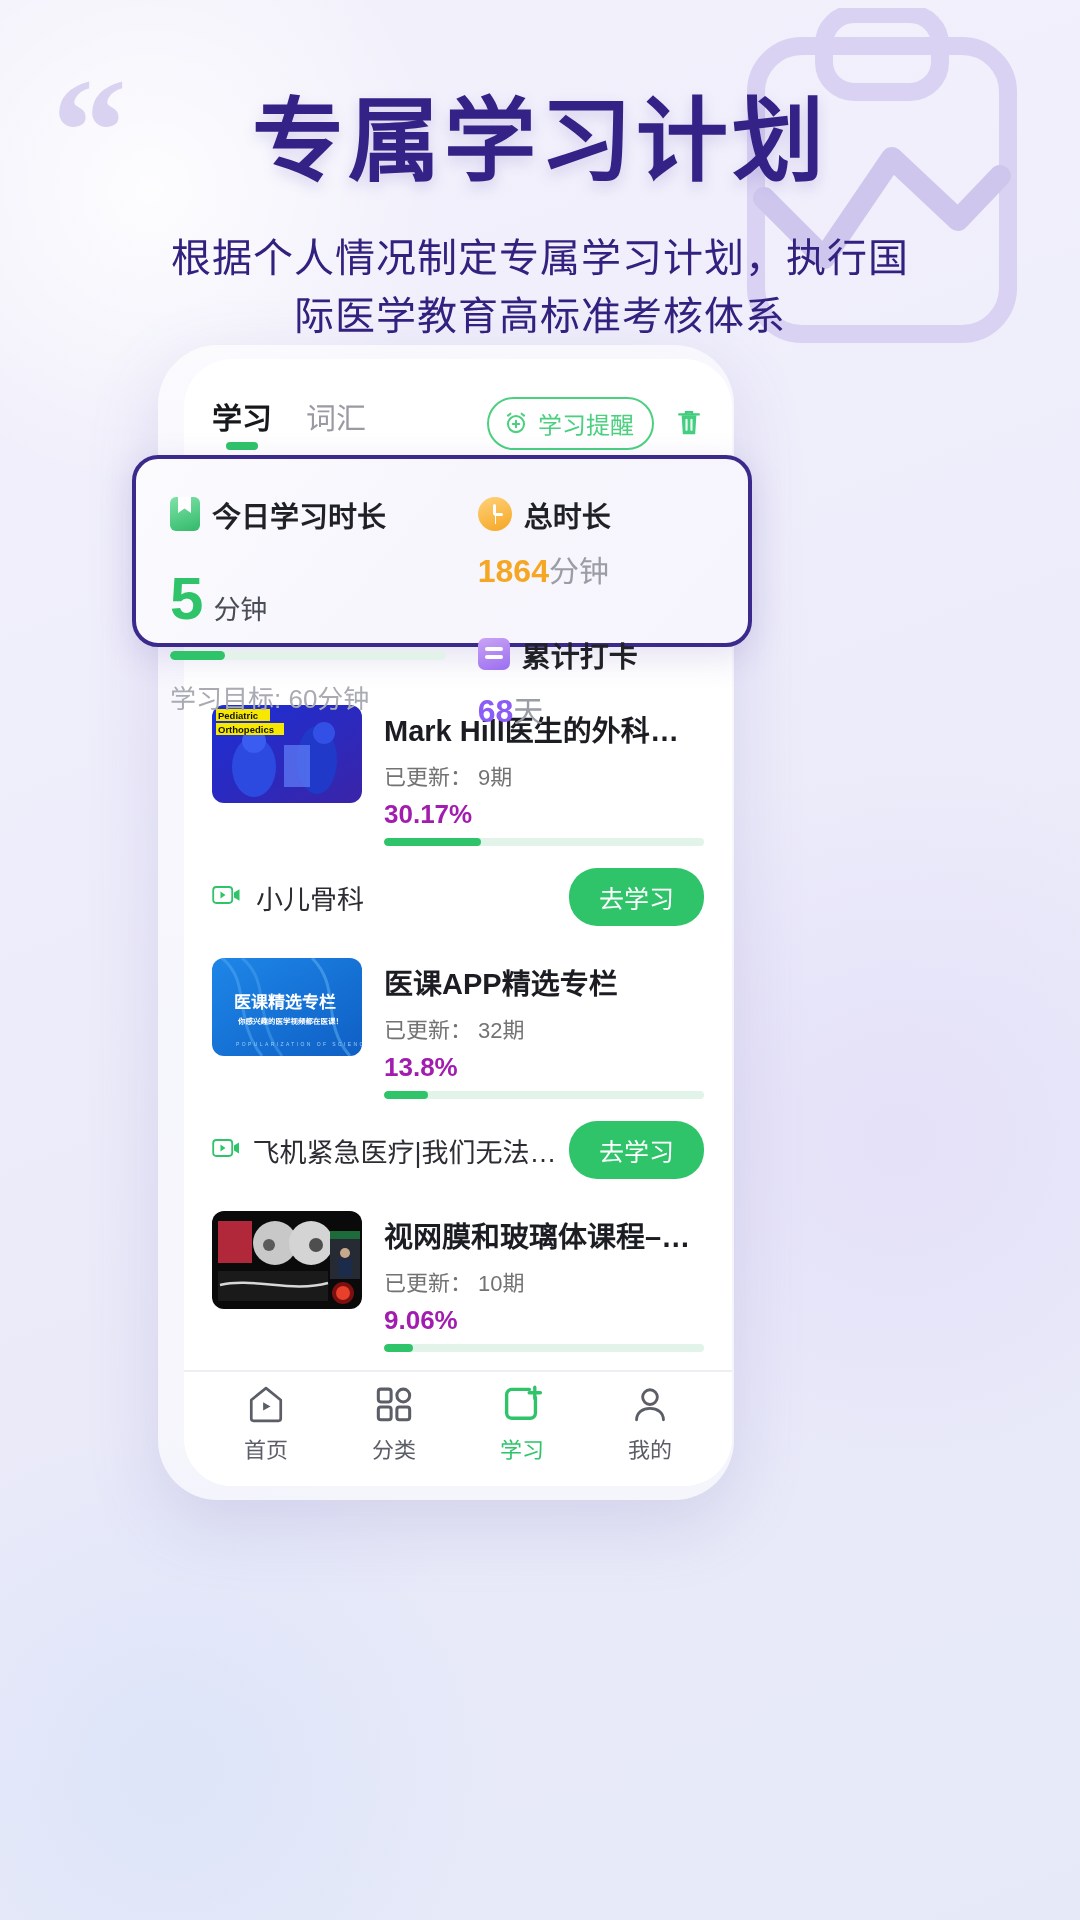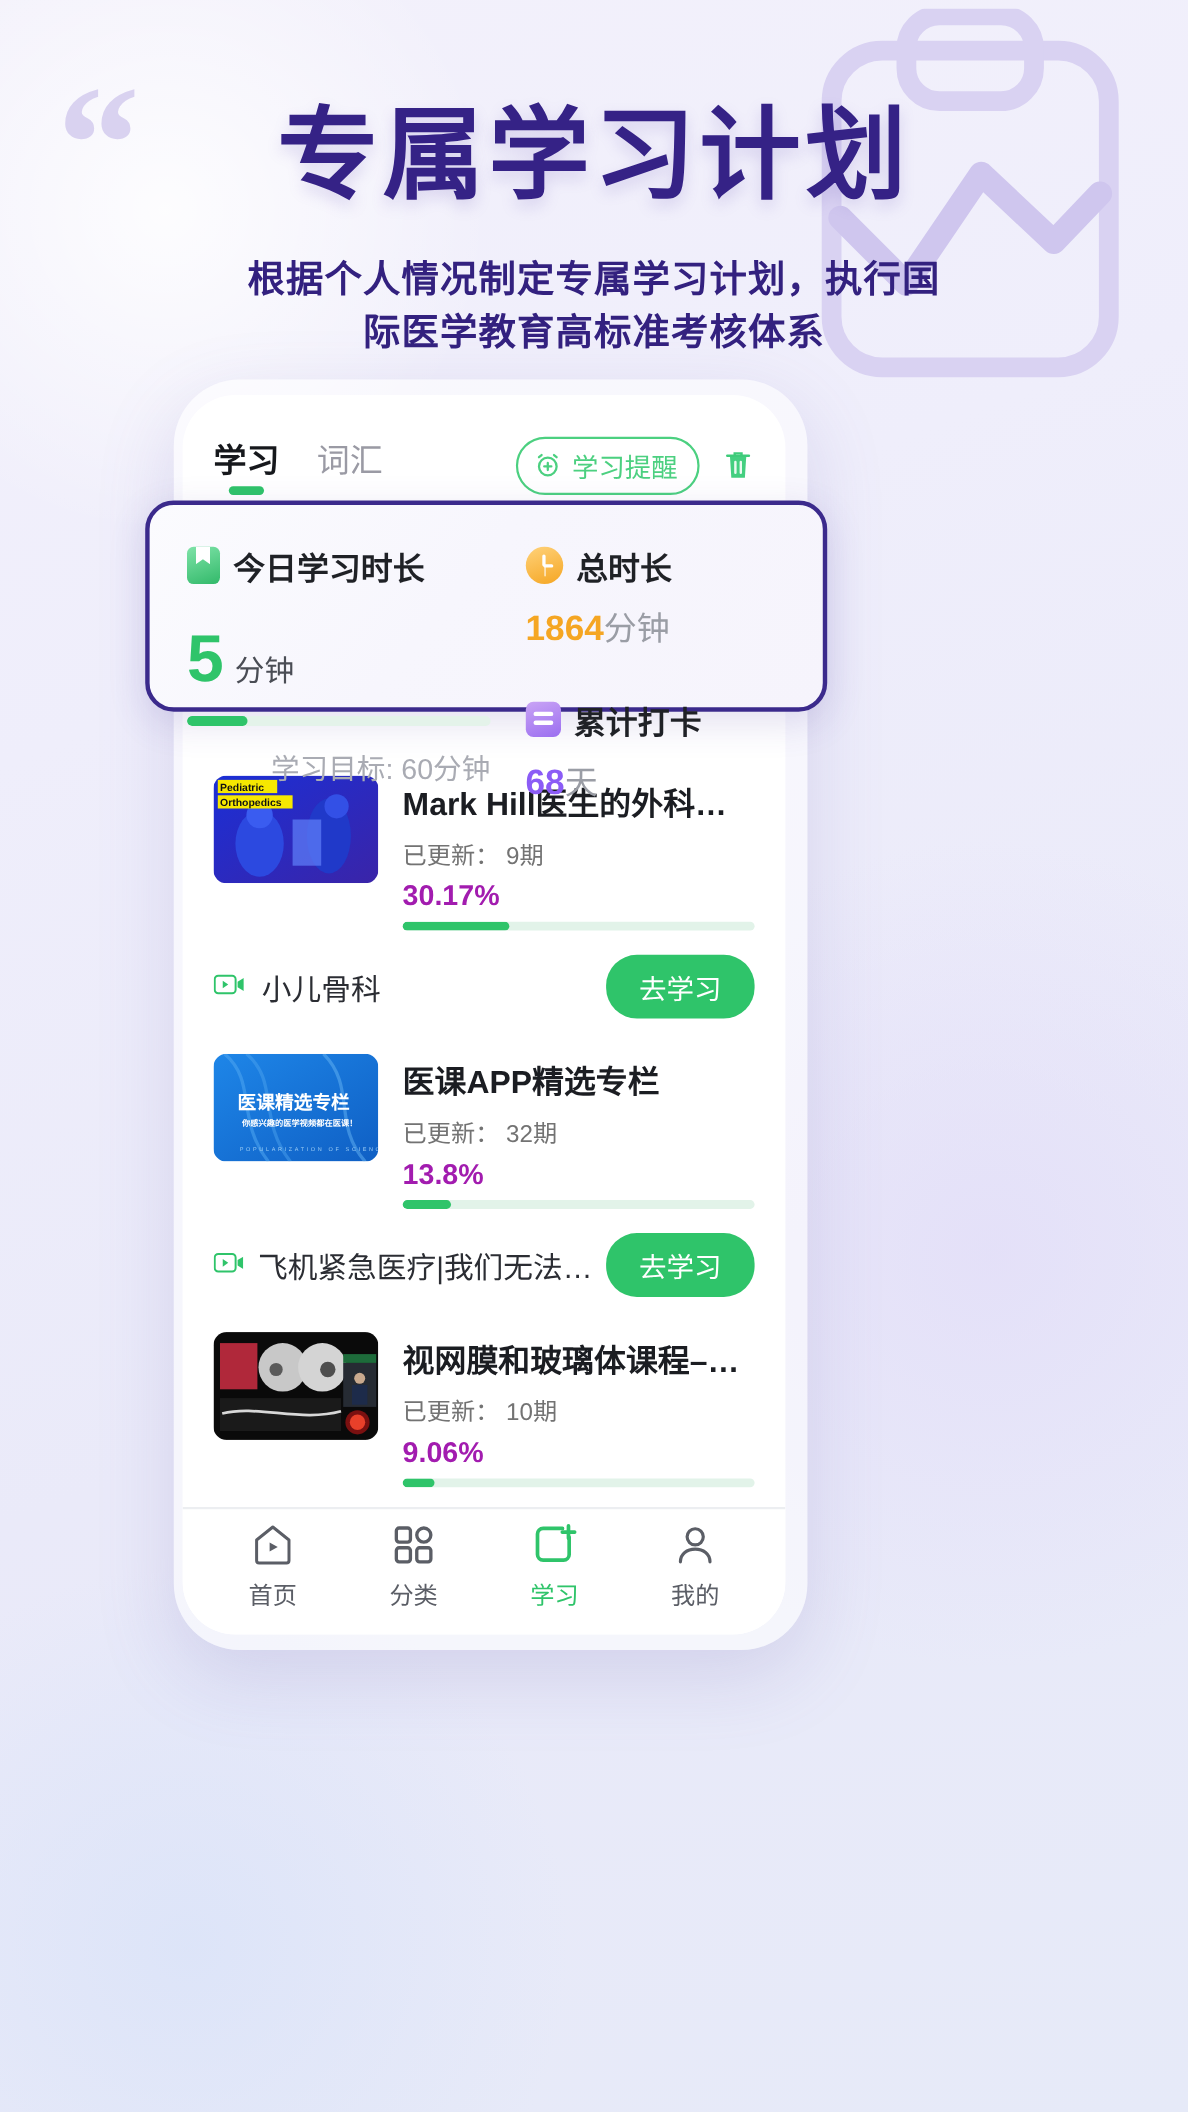--- a/index.html
+++ b/index.html
@@ -29,34 +29,34 @@
     letter-spacing:2px;}
 
   
   .hero{position:relative;z-index:5;padding-top:96px;text-align:center;}
   .hero-title{
     font-size:92px;line-height:1;font-weight:700;color:#352286;letter-spacing:4px;
     font-family:"DejaVu Sans","Liberation Sans",sans-serif;
     text-shadow:0 6px 14px rgba(120,102,190,.22);
   }
   .hero-sub{
-    margin-top:42px;font-size:34px;line-height:1.44;color:#33217f;font-weight:700;
+    margin-top:42px;font-size:40px;line-height:1.44;color:#33217f;font-weight:400;
     letter-spacing:1px;padding:0 80px;
   }
 
   
   .phone-shell{
     position:absolute;left:158px;top:345px;width:576px;height:1155px;
     background:rgba(255,255,255,.55);
     border-radius:60px;
     box-shadow:0 24px 70px rgba(112,98,176,.18);
     z-index:4;
   }
   .phone{
-    position:absolute;left:8px;top:14px;width:548px;height:1127px;
+    position:absolute;left:26px;top:14px;width:548px;height:1127px;
     background:#ffffff;border-radius:48px;overflow:hidden;
     display:flex;flex-direction:column;justify-content:flex-end;
   }
 
   
   .app-header{
     display:flex;align-items:center;padding:36px 28px 0 28px;height:92px;flex:0 0 auto;
   }
   .tabs{display:flex;align-items:flex-end;gap:34px;}
   .tab{position:relative;font-size:30px;color:#9a9aa4;padding-bottom:14px;}
@@ -99,21 +99,21 @@
   .ico-calendar{width:32px;height:32px;border-radius:7px;
     background:linear-gradient(160deg,#c9a4f5,#9b6ef0);position:relative;}
   .ico-calendar:after{content:"";position:absolute;left:7px;top:9px;width:18px;height:4px;
     background:#fff;border-radius:2px;box-shadow:0 8px 0 0 #fff;}
   .stat-label{font-size:29px;color:#1f2126;font-weight:600;}
   .big-num{font-size:60px;color:#2fc46a;font-weight:600;line-height:1;}
   .big-unit{font-size:27px;color:#4a4d55;margin-left:10px;}
   .today-row{display:flex;align-items:baseline;margin-top:34px;}
   .progress-track{margin-top:22px;height:9px;border-radius:5px;background:#e4f3ea;width:100%;position:relative;overflow:hidden;}
   .progress-fill{position:absolute;left:0;top:0;height:100%;border-radius:5px;background:#2fc46a;}
-  .goal-text{margin-top:18px;font-size:26px;color:#a9abb3;text-align:right;}
+  .goal-text{margin-top:18px;font-size:26px;color:#a9abb3;}
   .right-val{margin-top:12px;font-size:30px;color:#9a9da5;}
   .right-val b{color:#f5a623;font-weight:600;font-size:32px;}
   .right-val.purple b{color:#8b5cf6;}
   .stat-block-2{margin-top:42px;}
 
   
   .course-list{flex:1 1 auto;padding:0 28px;overflow:hidden;position:relative;}
   .course{padding-top:26px;}
   .course-top{display:flex;gap:22px;}
   .thumb{width:150px;height:98px;border-radius:12px;flex:0 0 auto;overflow:hidden;position:relative;}

